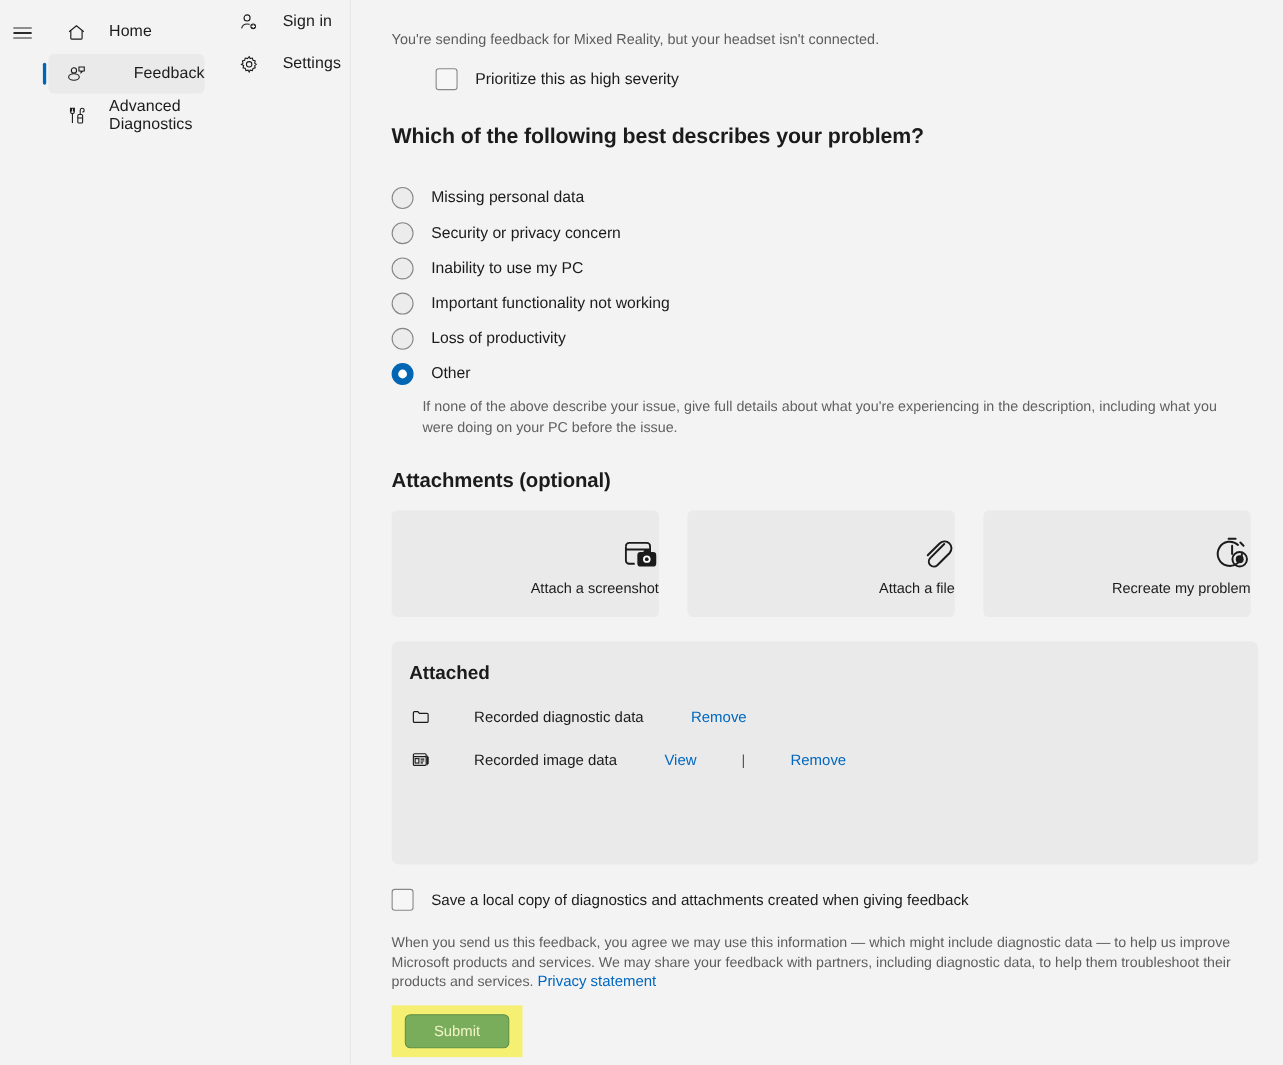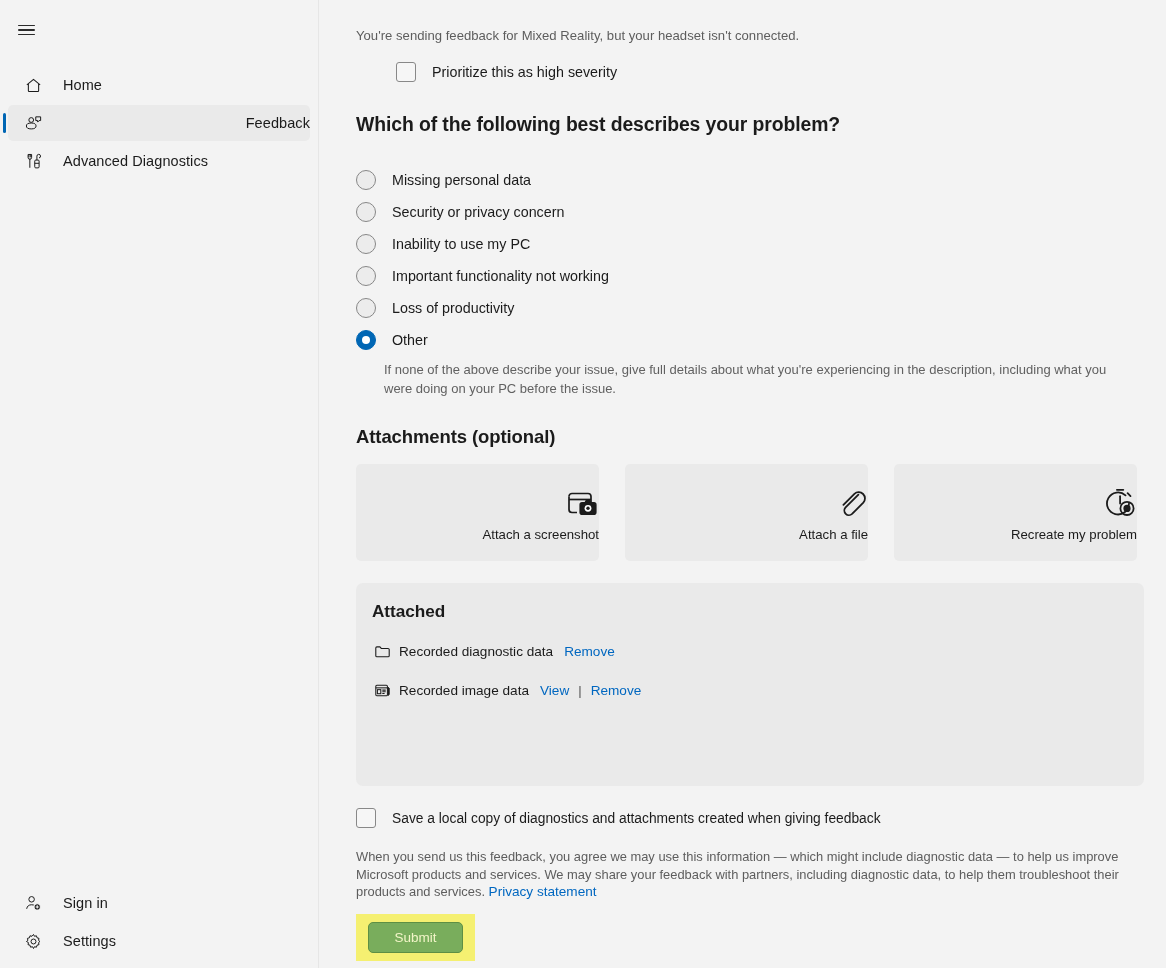--- a/index.html
+++ b/index.html
@@ -9,21 +9,21 @@
     font-family: "Liberation Sans", sans-serif;
     overflow: hidden;
   }
   .app { display: flex; width: 1166px; height: 968px; }
 
   
   .sidebar {
     width: 319px; height: 968px;
     background: #f3f3f3;
     border-right: 1px solid #e6e6e6;
-    display: flex; flex-direction: column;
+    display: flex; flex-direction: row;
     position: relative; flex: 0 0 319px;
   }
   .hamburger {
     width: 44px; height: 40px;
     margin: 10px 0 6px 4px;
     display: flex; align-items: center; justify-content: center;
     border-radius: 5px; cursor: pointer;
   }
   .hamburger .bars { width: 17px; }
   .hamburger .bars i {
@@ -150,20 +150,21 @@
     background: #eaeaea; border-radius: 7px;
     padding: 18px 0 0 16px;
   }
   .attached h4 {
     font-size: 17.2px; font-weight: bold;
     color: #1b1b1b; letter-spacing: -0.05px;
   }
   .attrow {
     display: flex; align-items: center;
     margin-top: 19px;
+    gap: 32px;
   }
   .attrow .aicon {
     width: 20px; height: 20px; flex: 0 0 20px;
     display: flex; align-items: center; justify-content: center;
     margin-right: 7px;
   }
   .attrow .aname {
     font-size: 13.6px; color: #1b1b1b;
     margin-right: 11px;
   }

